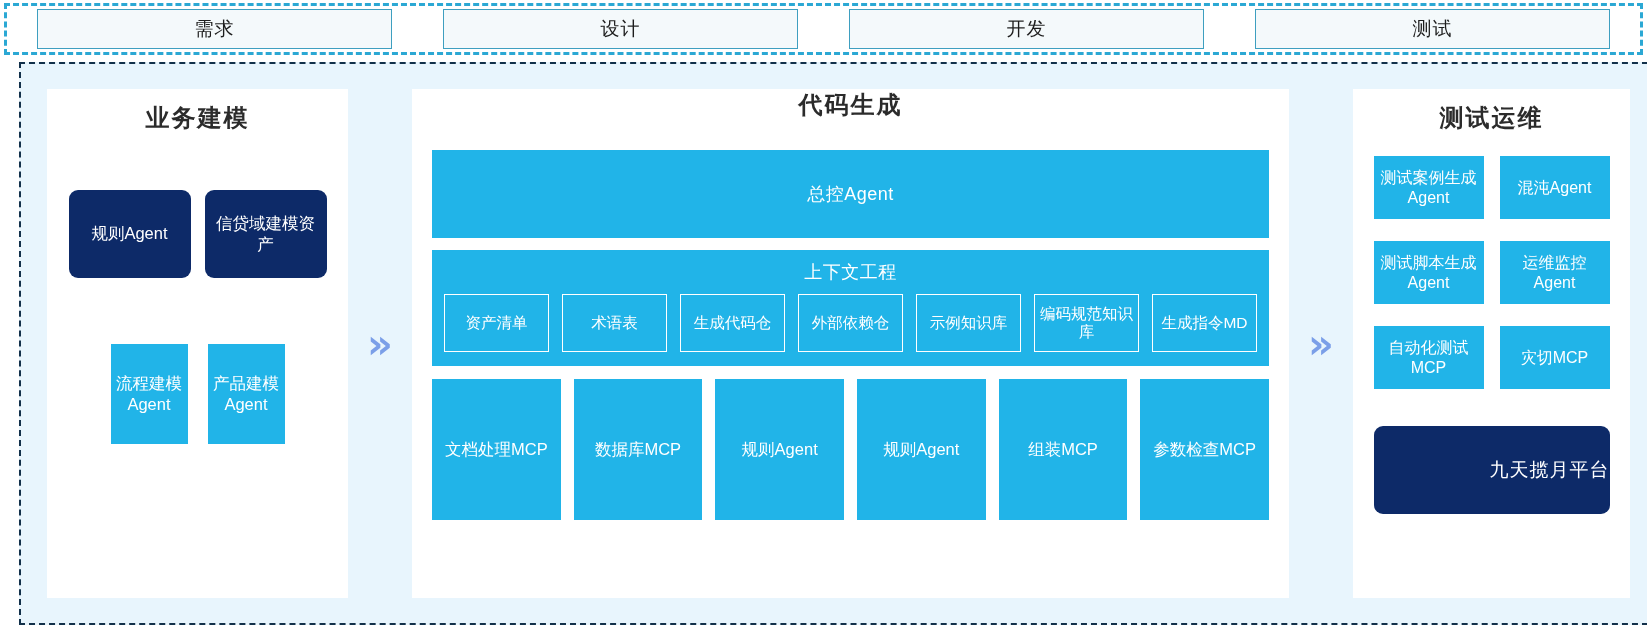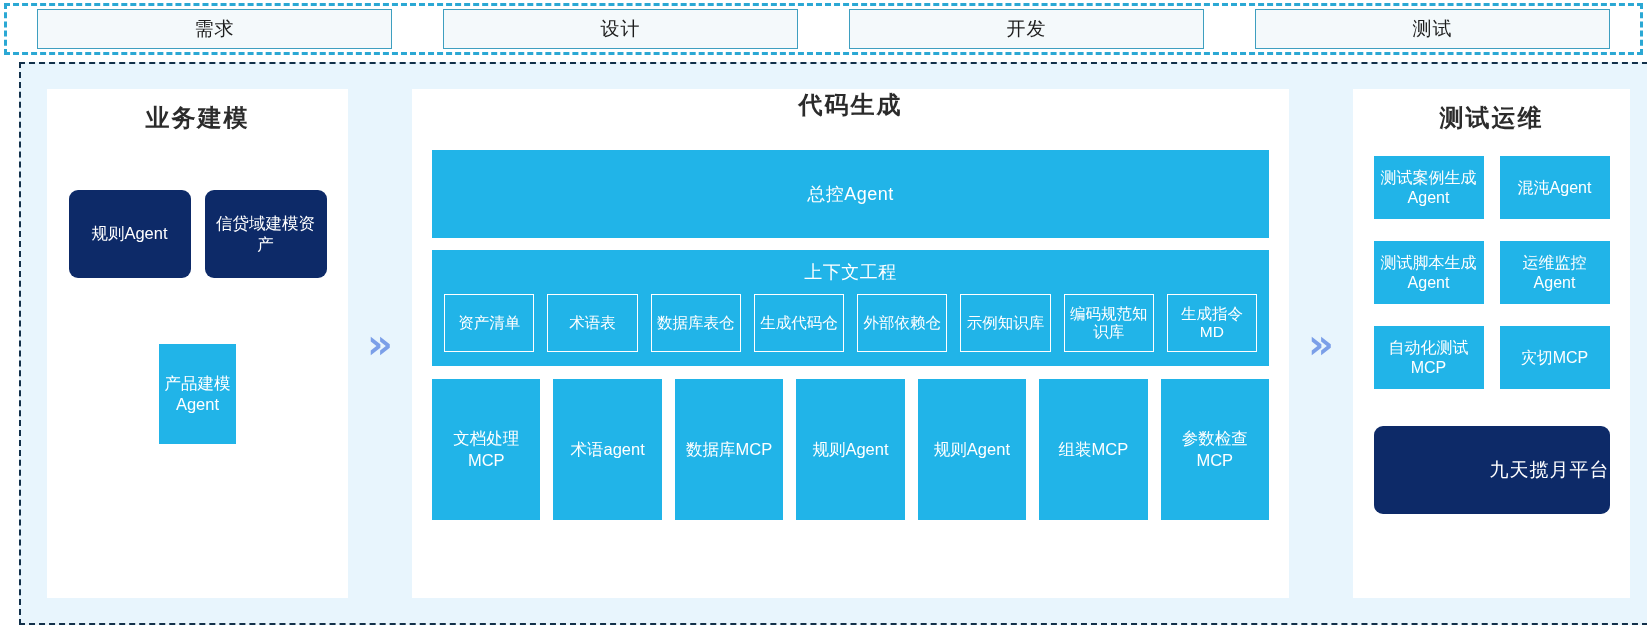--- a/index.html
+++ b/index.html
@@ -188,20 +188,23 @@
         <div class="navy-box">
           <span>规则Agent</span>
         </div>
         <div class="navy-box">
           <span>信贷域建模资产</span>
         </div>
       </div>
 
       <div class="agent-row">
         <div class="agent-box">
+          <span>流程建模Agent</span>
+        </div>
+        <div class="agent-box">
           <span>产品建模Agent</span>
         </div>
       </div>
     </div>
 
     <div class="chev">
       <span>»</span>
     </div>
 
     <div class="col-card center-col">
@@ -215,46 +218,40 @@
         <div class="context-block">
           <div class="context-title">上下文工程</div>
           <div class="context-row">
             <div class="ctx-box">
               <span>资产清单</span>
             </div>
             <div class="ctx-box">
               <span>术语表</span>
             </div>
             <div class="ctx-box">
-              <span>数据库表仓</span>
-            </div>
-            <div class="ctx-box">
               <span>生成代码仓</span>
             </div>
             <div class="ctx-box">
               <span>外部依赖仓</span>
             </div>
             <div class="ctx-box">
               <span>示例知识库</span>
             </div>
             <div class="ctx-box">
               <span>编码规范知识库</span>
             </div>
             <div class="ctx-box">
               <span>生成指令MD</span>
             </div>
           </div>
         </div>
 
         <div class="tool-row">
           <div class="tool-box">
             <span>文档处理MCP</span>
-          </div>
-          <div class="tool-box">
-            <span>术语agent</span>
           </div>
           <div class="tool-box">
             <span>数据库MCP</span>
           </div>
           <div class="tool-box">
             <span>规则Agent</span>
           </div>
           <div class="tool-box">
             <span>规则Agent</span>
           </div>

